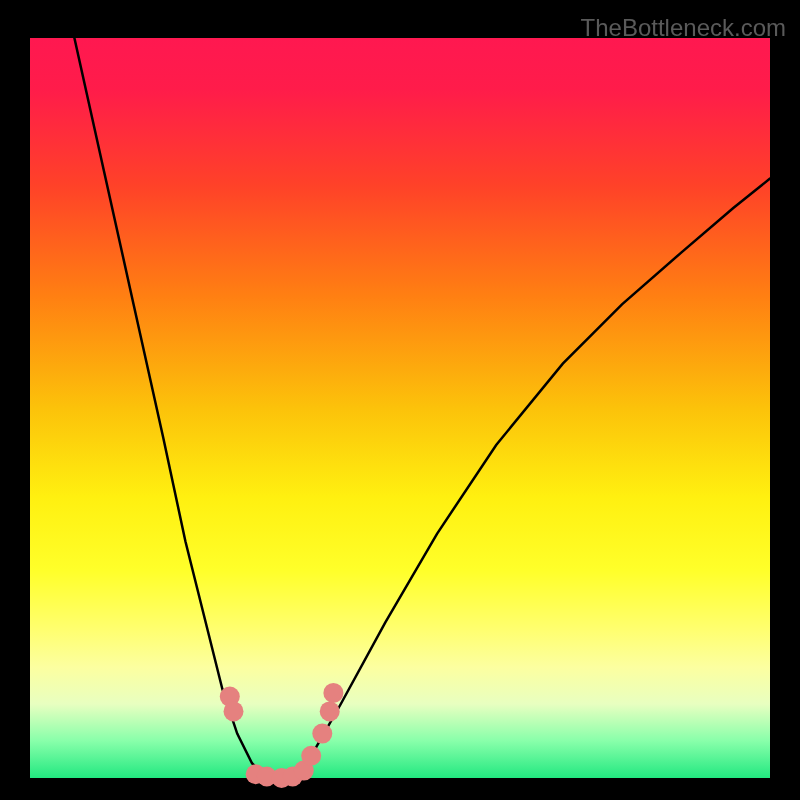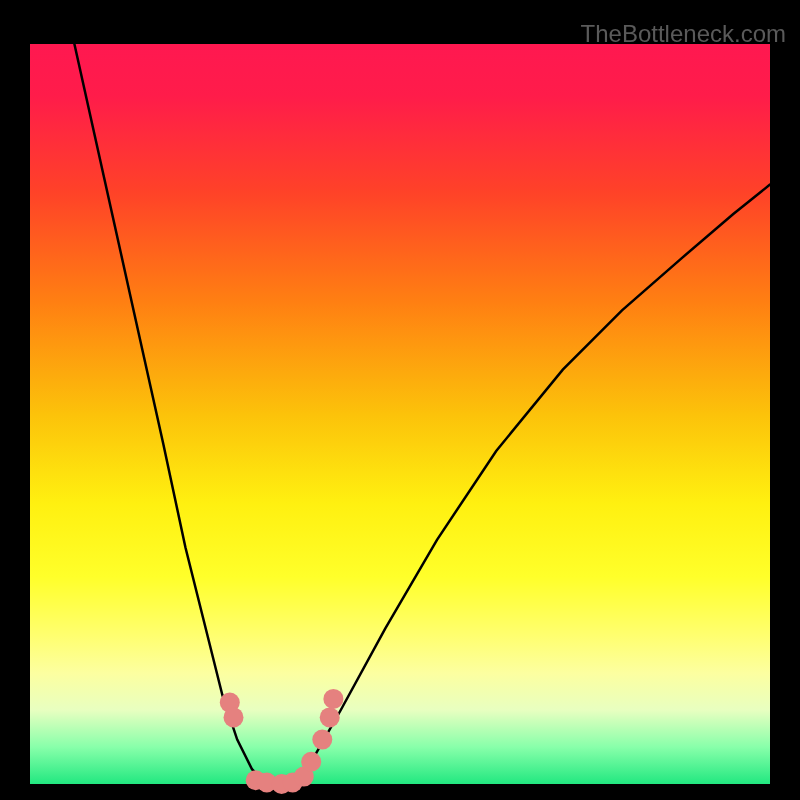--- a/index.html
+++ b/index.html
@@ -6,21 +6,21 @@
     margin: 0;
     padding: 0;
     width: 800px;
     height: 800px;
     background: #000;
     position: relative;
     font-family: Arial, sans-serif;
   }
   .container {
     position: absolute;
-    top: 14px;
+    top: 8px;
     left: 0;
     width: 800px;
     height: 580px;
     text-align: center;
   }
   .watermark {
     position: absolute;
     top: 6px;
     right: 14px;
     color: #5a5a5a;

